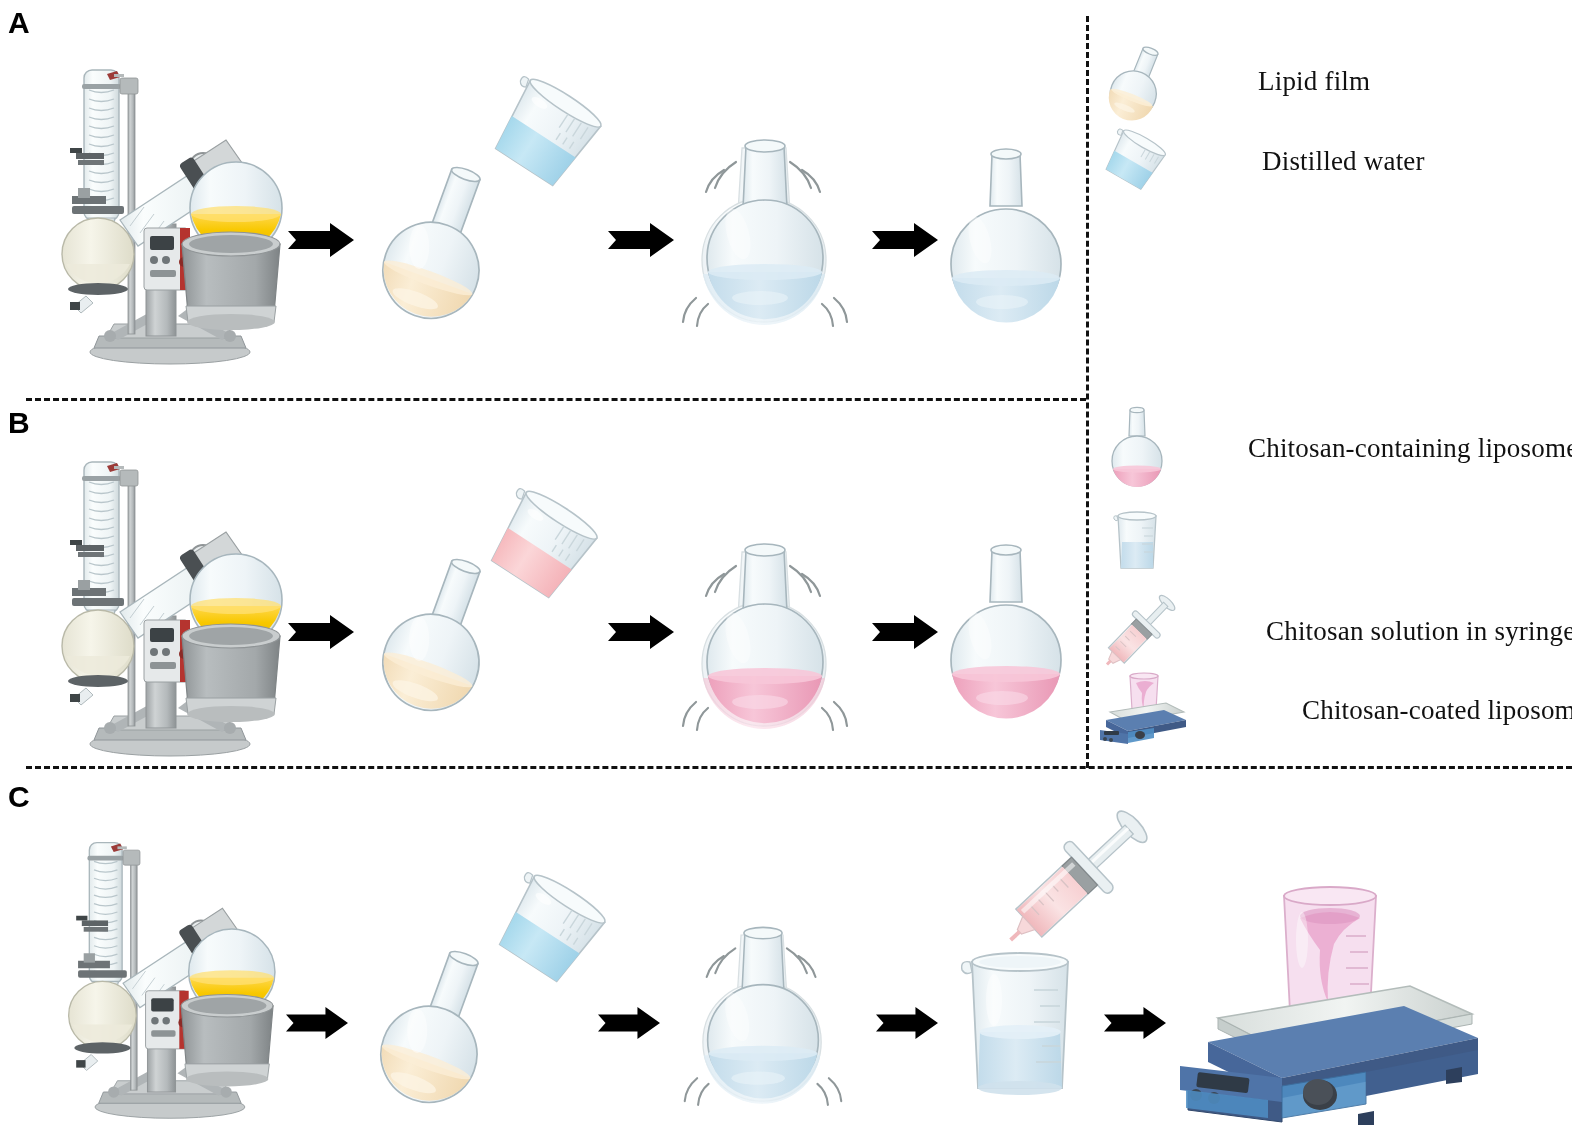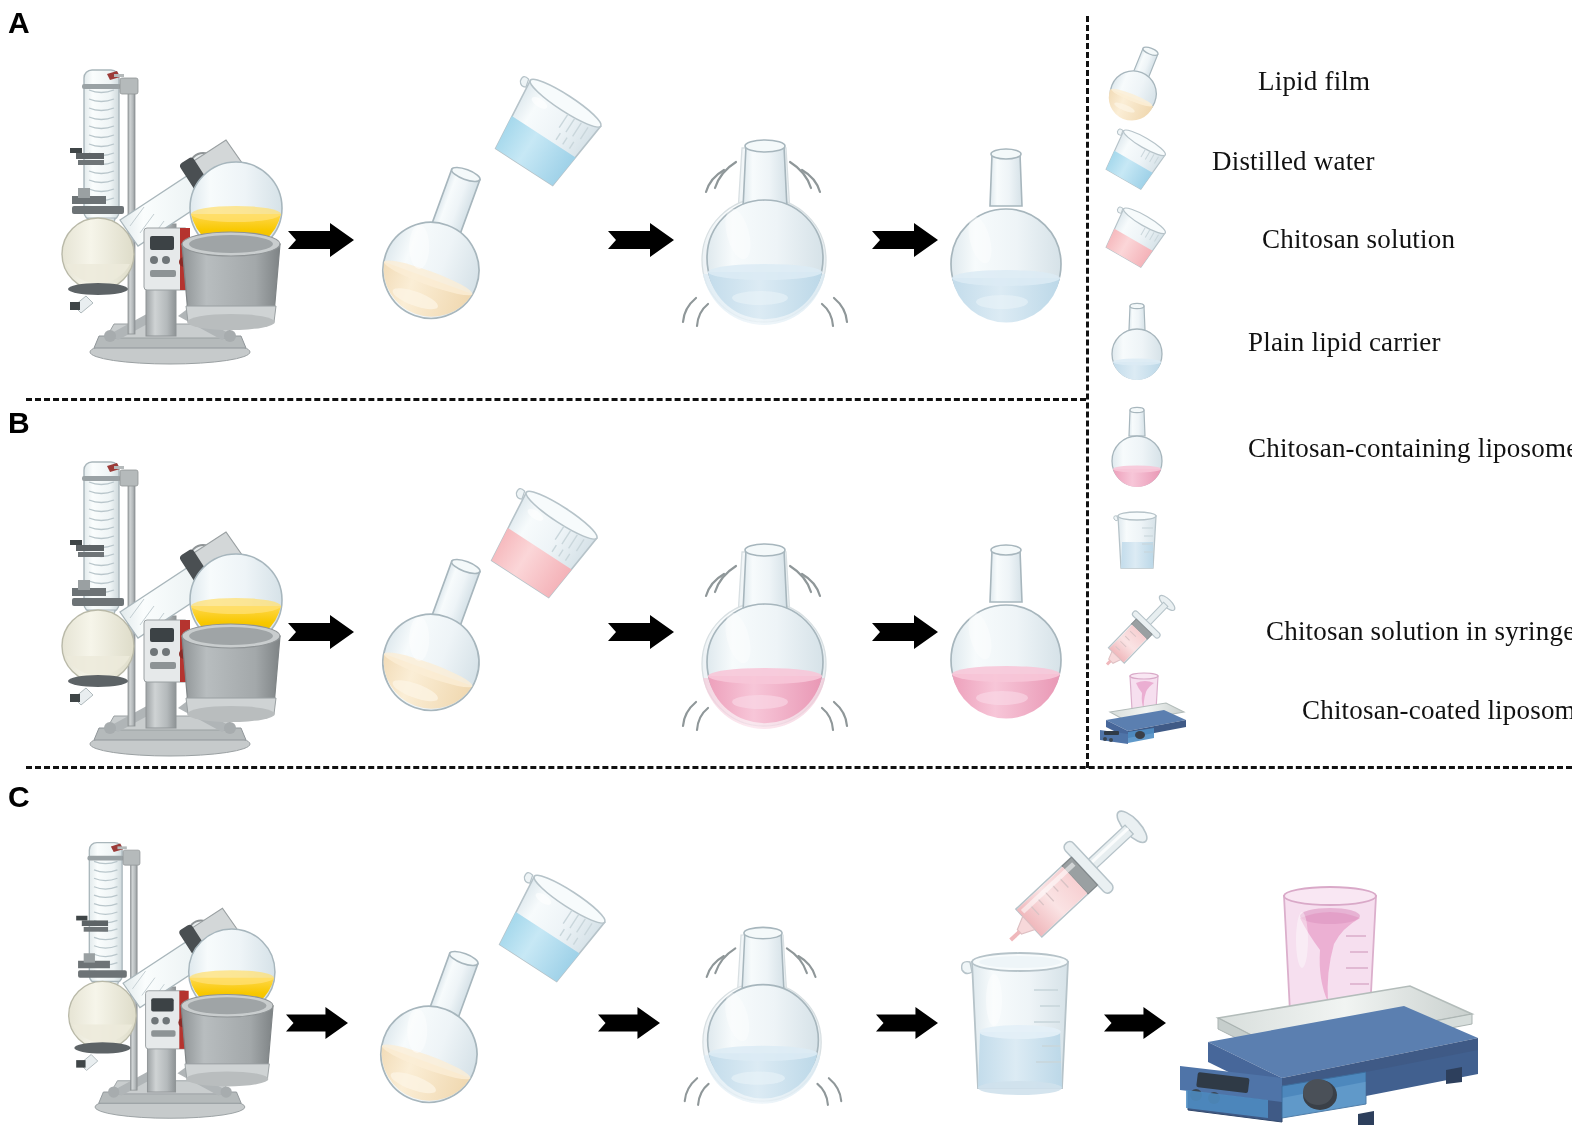--- a/index.html
+++ b/index.html
@@ -772,55 +772,24 @@
           <path d="M13 12 q-5 -1 -4 4 q2 3 5 1 z" fill="#eef4f6" stroke="#b6c3c9" stroke-width="1"></path>
           <g stroke="#c9d6db" stroke-width="1" fill="none">
             <path d="M42 17 L42 26"></path>
               <path d="M47 17 L47 26"></path>
               <path d="M52 17 L52 26"></path>
               <path d="M57 17 L57 25"></path>
           </g>
         </g>
       </svg>
     </span>
-    <span class="legend-label" style="margin-left:40px;">Distilled water</span>
-  </div>
-
-  <div class="legend-row" style="left:1096px;top:206px;">
-    <span class="legend-icon">
-      <svg width="76" height="66" viewBox="0 0 76 66">
-        <g transform="rotate(30 38 33)">
-          <path d="M14 12 L62 12 L58 54 L18 54 Z" fill="url(#glassG)" stroke="#b6c3c9" stroke-width="1.2"></path>
-          <path d="M16 34 L60 34 L58 54 L18 54 Z" fill="url(#pinkG)"></path>
-          <ellipse cx="38" cy="12" rx="24" ry="5" fill="#f7fbfc" stroke="#b6c3c9" stroke-width="1.2"></ellipse>
-          <path d="M13 12 q-5 -1 -4 4 q2 3 5 1 z" fill="#eef4f6" stroke="#b6c3c9" stroke-width="1"></path>
-          <g stroke="#c9d6db" stroke-width="1" fill="none">
-            <path d="M42 17 L42 26"></path>
-              <path d="M47 17 L47 26"></path>
-              <path d="M52 17 L52 26"></path>
-              <path d="M57 17 L57 25"></path>
-          </g>
-        </g>
-      </svg>
-    </span>
-    <span class="legend-label" style="margin-left:90px;">Chitosan solution</span>
-  </div>
-
-  <div class="legend-row" style="left:1106px;top:300px;">
-    <span class="legend-icon">
-      <svg width="62" height="84" viewBox="0 0 62 84">
-        <path d="M24 6 L38 6 L39 30 L23 30 Z" fill="url(#glassG)" stroke="#a7b6bd" stroke-width="1.2"></path>
-        <ellipse cx="31" cy="6" rx="7" ry="2.6" fill="#f4f9fa" stroke="#a7b6bd" stroke-width="1.2"></ellipse>
-        <circle cx="31" cy="54" r="25" fill="url(#glassG)" stroke="#a7b6bd" stroke-width="1.3"></circle>
-        <path d="M7 62 a25 25 0 0 0 48 0 z" fill="url(#paleBlueG)"></path>
-        <ellipse cx="31" cy="62" rx="24" ry="3.6" fill="#dcebf4" opacity="0.85"></ellipse>
-      </svg>
-    </span>
-    <span class="legend-label" style="margin-left:80px;">Plain lipid carrier</span>
-  </div>
+    <span class="legend-label" style="margin-left:90px;">Distilled water</span>
+  </div>
+
+
 
   <div class="legend-row" style="left:1106px;top:404px;">
     <span class="legend-icon">
       <svg width="62" height="88" viewBox="0 0 62 88">
         <path d="M24 6 L38 6 L39 32 L23 32 Z" fill="url(#glassG)" stroke="#a7b6bd" stroke-width="1.2"></path>
         <ellipse cx="31" cy="6" rx="7" ry="2.6" fill="#f4f9fa" stroke="#a7b6bd" stroke-width="1.2"></ellipse>
         <circle cx="31" cy="57" r="25" fill="url(#glassG)" stroke="#a7b6bd" stroke-width="1.3"></circle>
         <path d="M7 65 a25 25 0 0 0 48 0 z" fill="url(#lipoPinkG)"></path>
         <ellipse cx="31" cy="65" rx="24" ry="3.6" fill="#f7c6d8" opacity="0.9"></ellipse>
       </svg>

